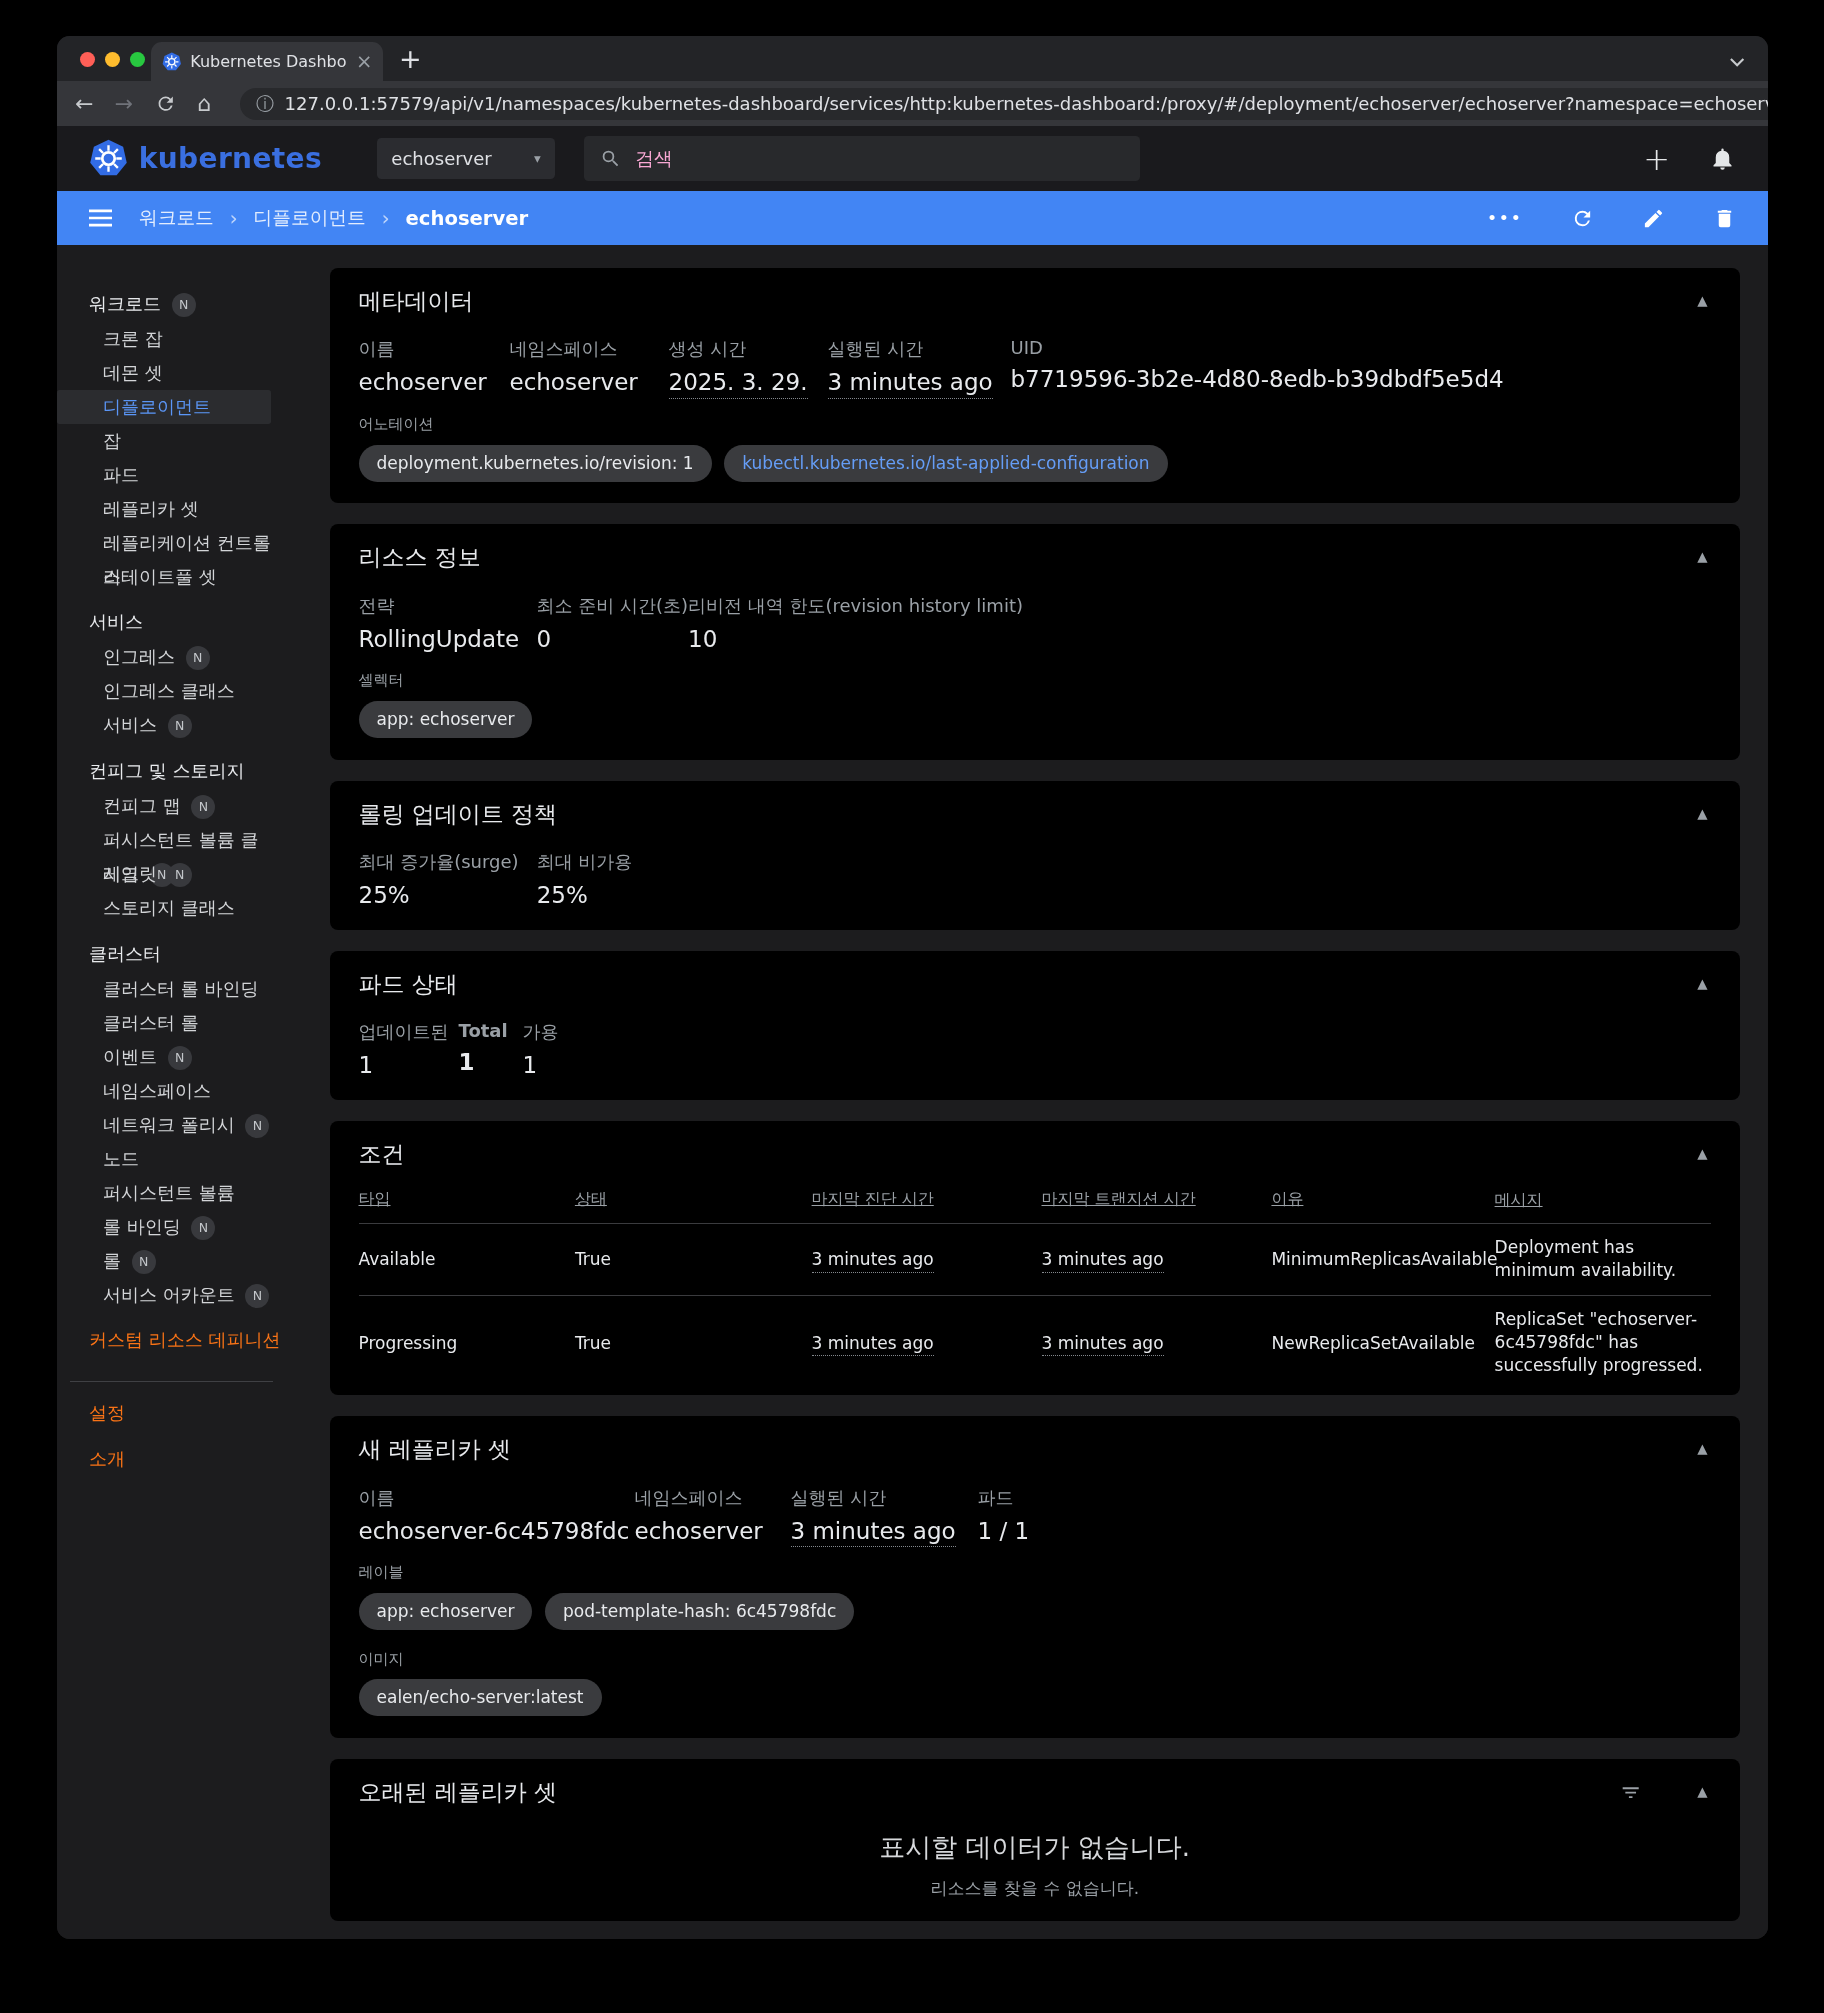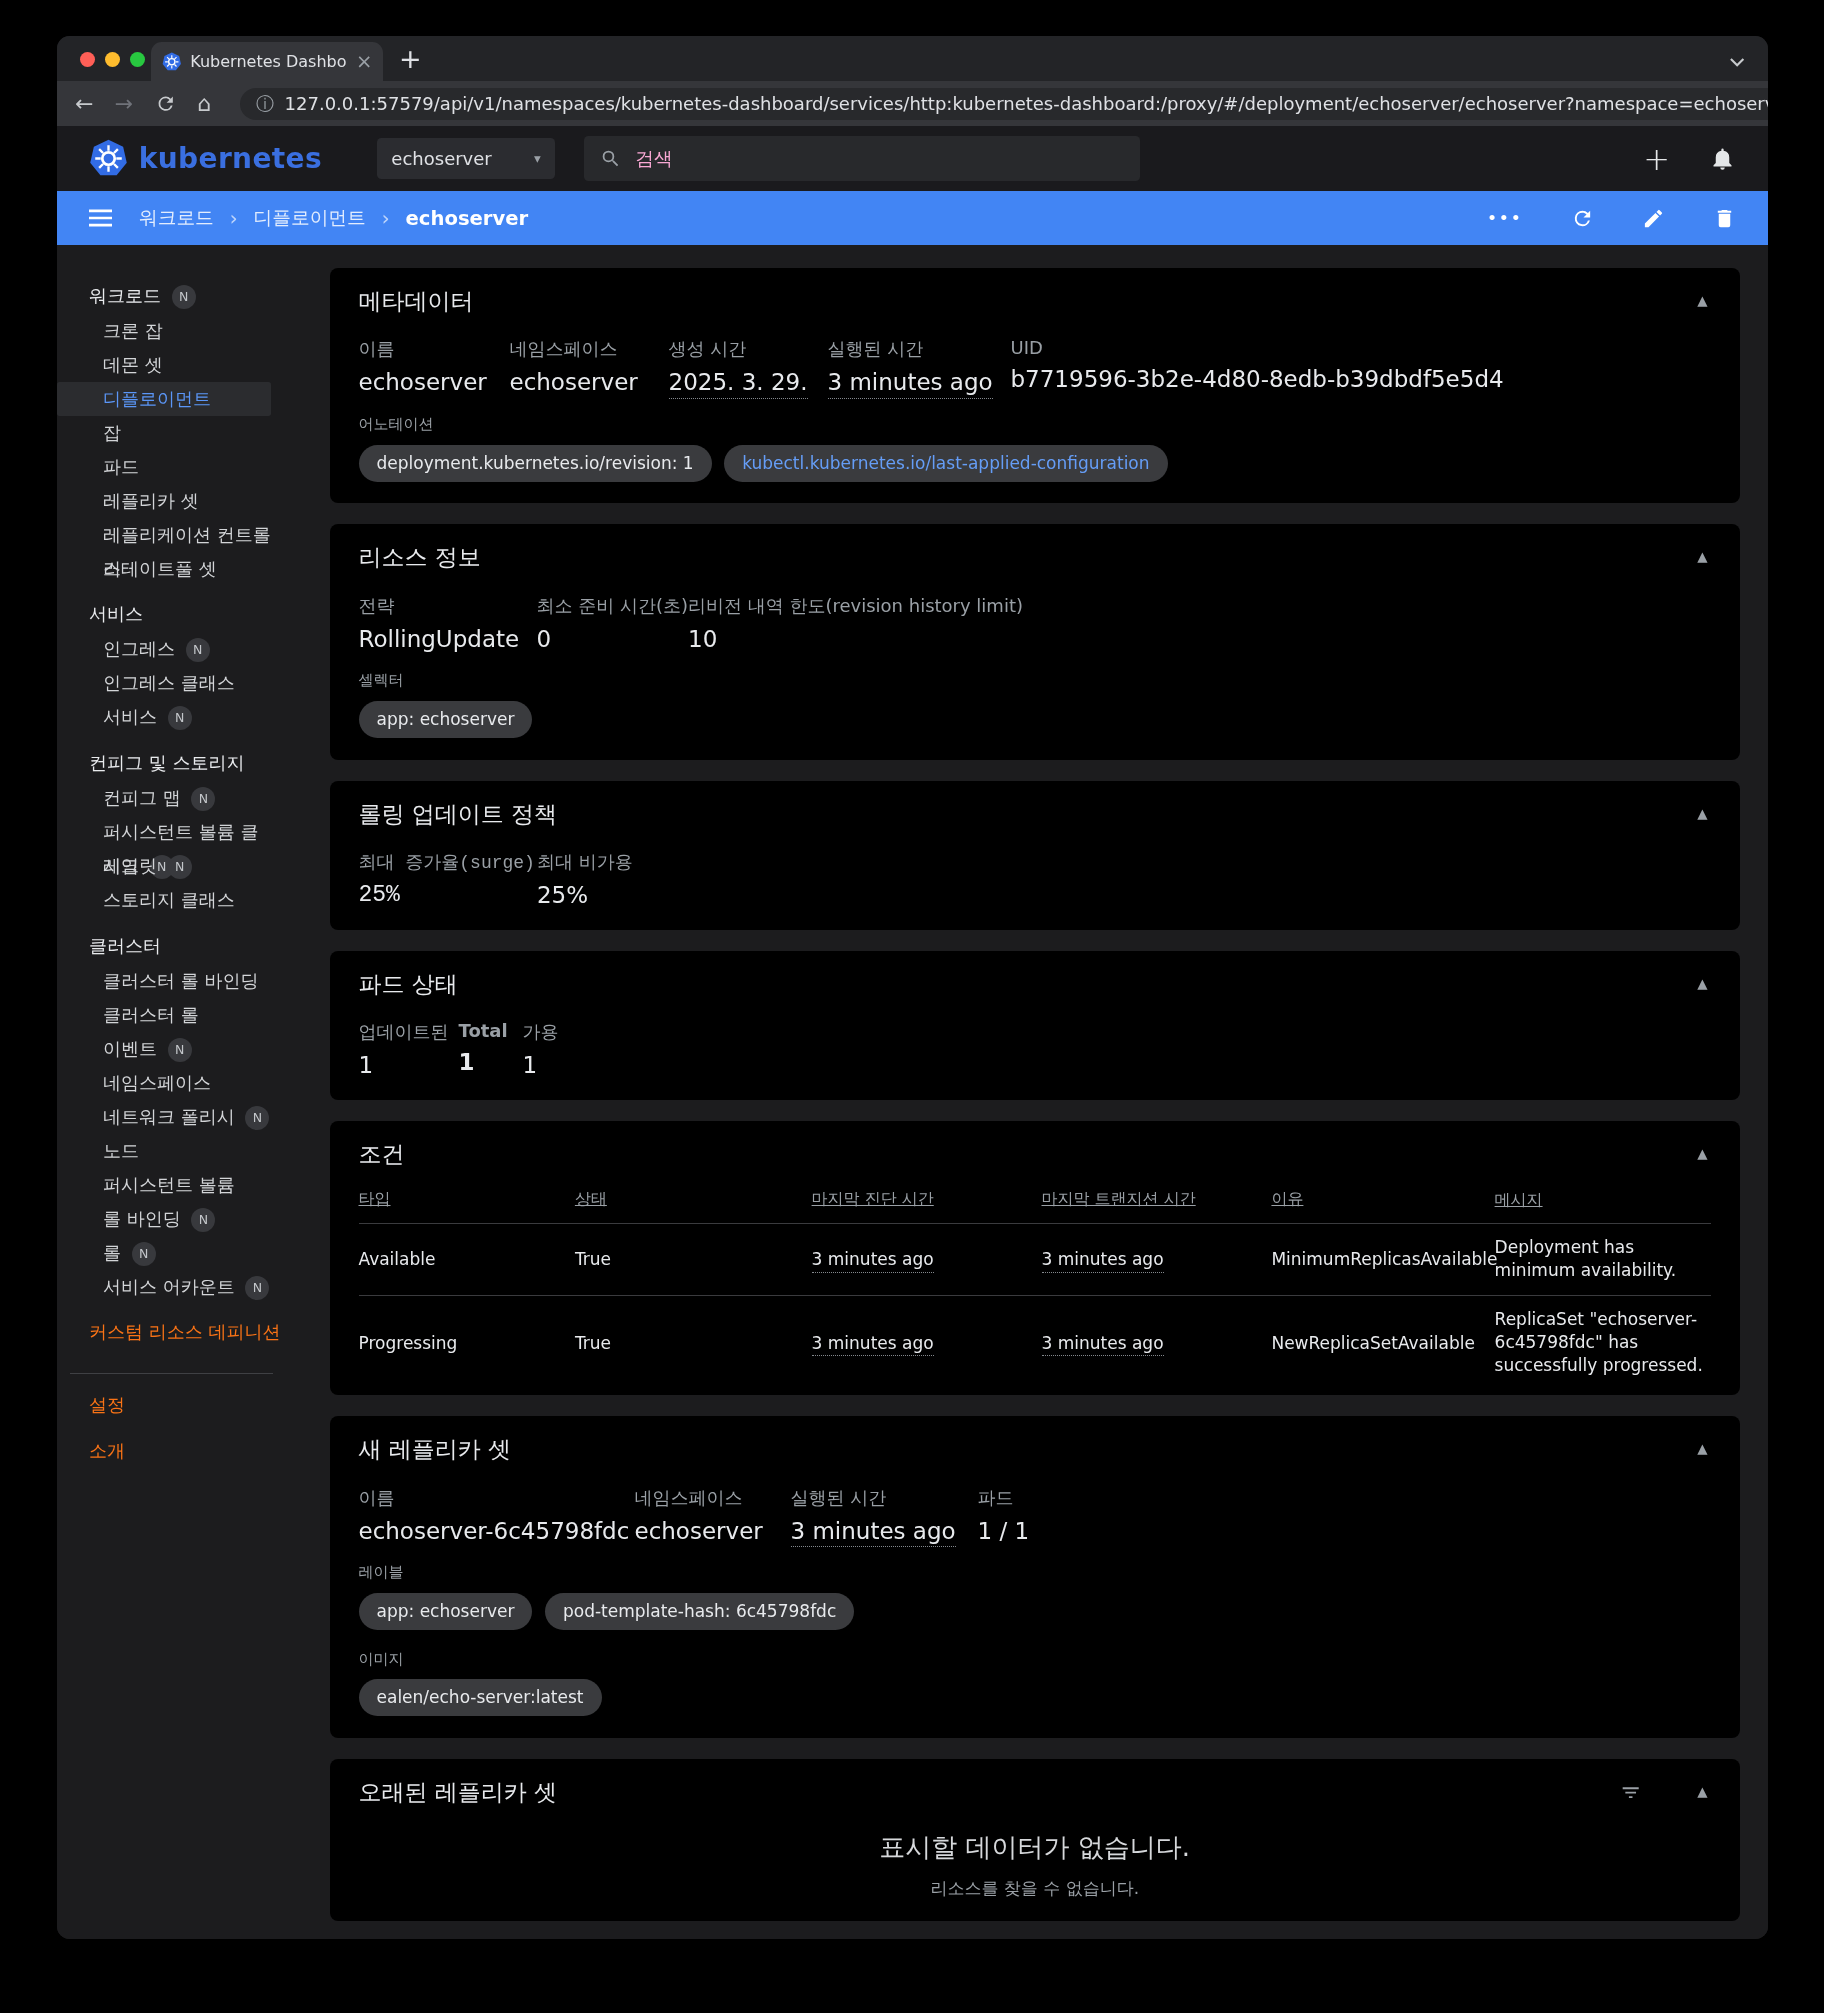--- a/index.html
+++ b/index.html
@@ -43,21 +43,21 @@
   .crumb { color:rgba(255,255,255,.85); font-size:18.7px; }
   .crumb-sep { color:rgba(255,255,255,.65); font-size:19.6px; margin:0 16px; }
   .crumb-cur { color:#fff; font-size:19.6px; font-weight:bold; }
   .bb-actions { margin-left:auto; display:flex; align-items:center; gap:48px; color:#fff; }
   .dots { font-size:14.3px; letter-spacing:2.7px; font-weight:bold; }
 
   
   .main { display:flex; height:1695px; background:#1c1c1e; }
   .sidebar { width:273px; padding-top:28.5px; flex-shrink:0; font-size:18px; }
   .nav-h { height:36px; line-height:36px; padding-left:32px; color:#e8eaed; font-weight:500; margin-top:10.7px; }
-  .nav-h.first { margin-top:4px; }
+  .nav-h.first { margin-top:12px; }
   .nav-i { height:34px; line-height:34px; padding-left:46px; color:#d3d5d8; width:214px; }
   .nav-i.active { background:#2b2c2f; color:#5b96f7; border-radius:2.7px; }
   .nav-root { height:36px; line-height:36px; padding-left:32px; color:#f97316; margin-top:10.7px; }
   .nbadge { display:inline-flex; width:24px; height:24px; border-radius:50%; background:#38393d; color:#c3c6ca; font-size:12.5px; align-items:center; justify-content:center; margin-left:10.7px; vertical-align:middle; }
   .sdivider { border-top:0.9px solid #3f4044; margin:23px 57px 12.5px 12.5px; }
 
   .content { flex:1; padding:23px 28.5px 0 0; overflow:hidden; }
 
   
   .card { position:relative; background:#000000; border-radius:8px; margin-bottom:21.4px; padding:18px 28.5px 21.4px; }
@@ -324,21 +324,21 @@
         <div class="chip-label">셀렉터</div>
         <div class="chips">
             <span class="chip">app: echoserver</span>
           </div>
       </div>
 
       <div class="card">
         <div class="card-title">롤링 업데이트 정책</div>
         <span class="collapse">▲</span>
         <div class="fields">
-          <div class="field uw0" style="margin-right:2px;font-family:Liberation Mono, monospace;">
+          <div class="field uw0" style="margin-right:18px;">
               <div class="lb">최대 증가율(surge)</div>
               <div class="vl">25%</div>
             </div>
           <div class="field">
               <div class="lb">최대 비가용</div>
               <div class="vl">25%</div>
             </div>
         </div>
       </div>
 

